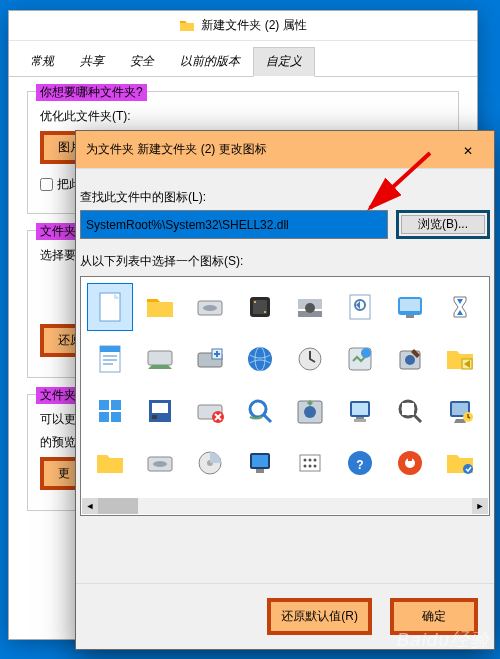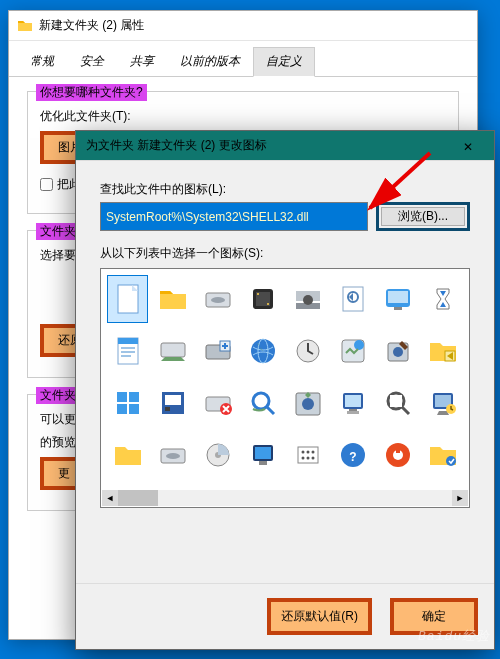--- a/index.html
+++ b/index.html
@@ -1,82 +1,82 @@
 <!DOCTYPE html>
 <html><head>
 <meta charset="utf-8">
 <style>
 * { box-sizing: border-box; margin: 0; padding: 0; font-family: "Microsoft YaHei", "Segoe UI", sans-serif; font-size: 12px; }
 body { background: #0078d7; width: 500px; height: 659px; position: relative; overflow: hidden; }
 
 .props-window { position: absolute; left: 8px; top: 10px; width: 470px; height: 630px; background: #fff; border: 1px solid #aaa; box-shadow: 0 4px 20px rgba(0,0,0,0.3); }
-.props-title { height: 30px; display: flex; align-items: center; padding: 0 8px; border-bottom: 1px solid #e5e5e5; }
+.props-title { height: 30px; display: flex; align-items: center; padding: 0 8px; border-bottom: 1px solid #e5e5e5; justify-content: center; }
 .props-title .icon { width: 16px; height: 16px; margin-right: 6px; }
 .folder-svg { width: 16px; height: 16px; }
 
 .tabs { display: flex; padding: 6px 8px 0 8px; border-bottom: 1px solid #ccc; }
 .tab { padding: 5px 12px; border: 1px solid transparent; cursor: default; font-style: italic; }
 .tab.active { border: 1px solid #ccc; border-bottom: 1px solid #fff; margin-bottom: -1px; background: #e5e5e5; }
 
 .tab-body { padding: 14px 18px; }
 .group { border: 1px solid #ccc; padding: 10px 12px 14px 12px; margin-bottom: 16px; position: relative; }
 .group-title { position: absolute; top: -8px; left: 8px; background: #d946ef; padding: 0 4px; }
 .row { margin: 6px 0; }
 .win-btn { background: #fdba74; border: 4px solid #c2410c; padding: 4px 14px; cursor: default; }
 .chk { display: inline-flex; align-items: center; gap: 4px; }
 .chk input { width: 13px; height: 13px; }
 
 
 .dlg { position: absolute; left: 75px; top: 130px; width: 420px; height: 520px; background: #f0f0f0; border: 1px solid #666; box-shadow: 0 8px 30px rgba(0,0,0,0.5); }
-.dlg-title { height: 30px; display: flex; align-items: center; padding: 0 6px 0 10px; background: #0f766e; border-bottom: 1px solid #ddd; }
+.dlg-title { height: 38px; display: flex; align-items: center; padding: 0 6px 0 10px; background: #fdba74; border-bottom: 1px solid #ddd; }
 .dlg-title span { flex: 1; }
 .close-btn { width: 40px; height: 28px; text-align: center; line-height: 28px; cursor: default; font-size: 14px; }
 
-.dlg-body { padding: 14px 24px; }
+.dlg-body { padding: 14px 4px; }
 .label { margin: 6px 0 4px 0; }
 .path-row { display: flex; gap: 8px; align-items: stretch; }
-.path-input { flex: 1; border: 1px solid #7a7a7a; padding: 4px 5px; background: #fff; color: #fef9c3; font-size: 12px; }
+.path-input { flex: 1; border: 1px solid #7a7a7a; padding: 4px 5px; background: #fff; color: #000000; font-size: 12px; }
 .path-input[data-sel="true"] { background: #0078d7; }
 .browse-btn { background: #e1e1e1; border: 1px solid #adadad; padding: 0 16px; cursor: default; }
 .browse-wrap { border: 3px solid #0c4a6e; padding: 2px; }
 
 .icon-list { border: 1px solid #7a7a7a; background: #fff; height: 240px; margin-top: 6px; padding: 6px; overflow: hidden; position: relative; }
 .icon-grid { display: grid; grid-template-columns: repeat(8, 1fr); grid-auto-rows: 48px; gap: 4px; }
 .icell { display: flex; align-items: center; justify-content: center; }
 .icell.sel { border: 1px solid #0078d7; background: #cce8ff; }
 .icell svg { width: 32px; height: 32px; }
 .hscroll { position: absolute; left: 1px; right: 1px; bottom: 1px; height: 16px; background: #f0f0f0; display: flex; }
 .hscroll .arr { width: 16px; background: #dadada; text-align: center; line-height: 16px; font-size: 9px; }
 .hscroll .track { flex: 1; position: relative; }
 .hscroll .thumb { position: absolute; left: 0; top: 0; height: 100%; width: 40px; background: #c2c2c2; }
 
 .dlg-btns { display: flex; justify-content: flex-end; gap: 18px; padding: 14px 16px; border-top: 1px solid #ddd; position: absolute; left: 0; right: 0; bottom: 0; background: #f0f0f0; }
 .dlg-btns .win-btn { min-width: 88px; padding: 6px 10px; }
 
 .arrow-annot { position: absolute; left: 340px; top: 148px; pointer-events: none; }
 
-.watermark { position: absolute; right: 10px; bottom: 14px; color: rgba(255,255,255,0.55); font-size: 13px; font-style: italic; letter-spacing: 1px; font-family: Liberation Mono, monospace; }
+.watermark { position: absolute; right: 10px; bottom: 6px; color: rgba(255,255,255,0.55); font-size: 19px; font-style: italic; letter-spacing: 1px; }
 </style>
 </head>
 <body>
 
 <div class="props-window">
   <div class="props-title">
     <span class="icon">
       <svg class="folder-svg" viewBox="0 0 16 16">
           <path fill="#ffcf48" d="M1 3h5l2 2h7v8H1z"></path>
           <path fill="#f5b000" d="M1 3h5l2 2H1z"></path>
         </svg>
     </span>
     <span>新建文件夹 (2) 属性</span>
   </div>
   <div class="tabs">
     <div class="tab">常规</div>
+    <div class="tab">共享</div>
     <div class="tab">安全</div>
-    <div class="tab">共享</div>
     <div class="tab">以前的版本</div>
     <div class="tab active">自定义</div>
   </div>
   <div class="tab-body">
     <div class="group">
       <span class="group-title">你想要哪种文件夹?</span>
       <div class="row">优化此文件夹(T):</div>
       <div class="row"><button class="win-btn">图片</button></div>
       <div class="row chk">
         <input type="checkbox" style="">

